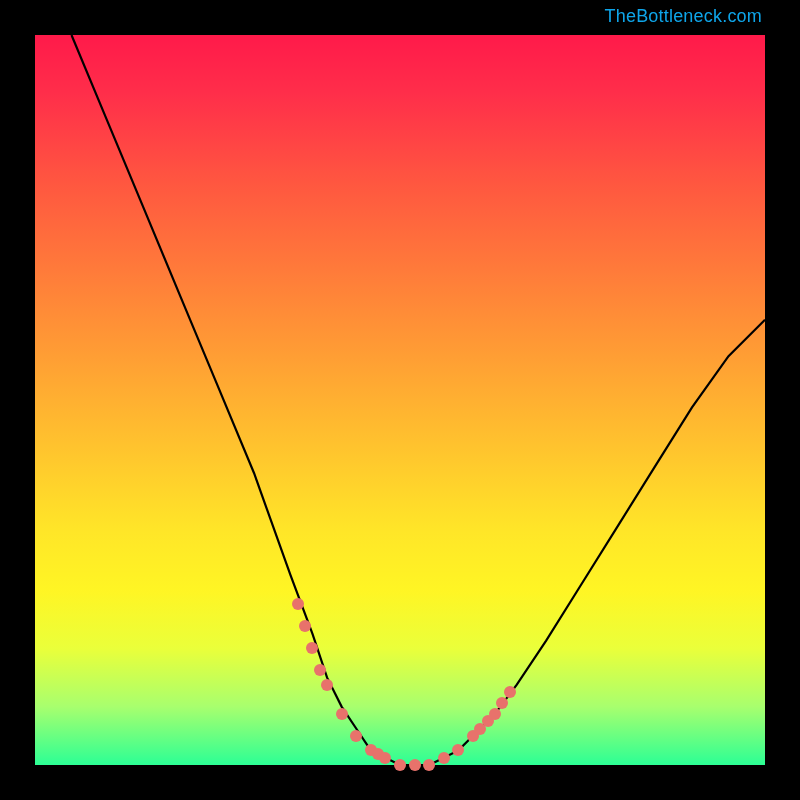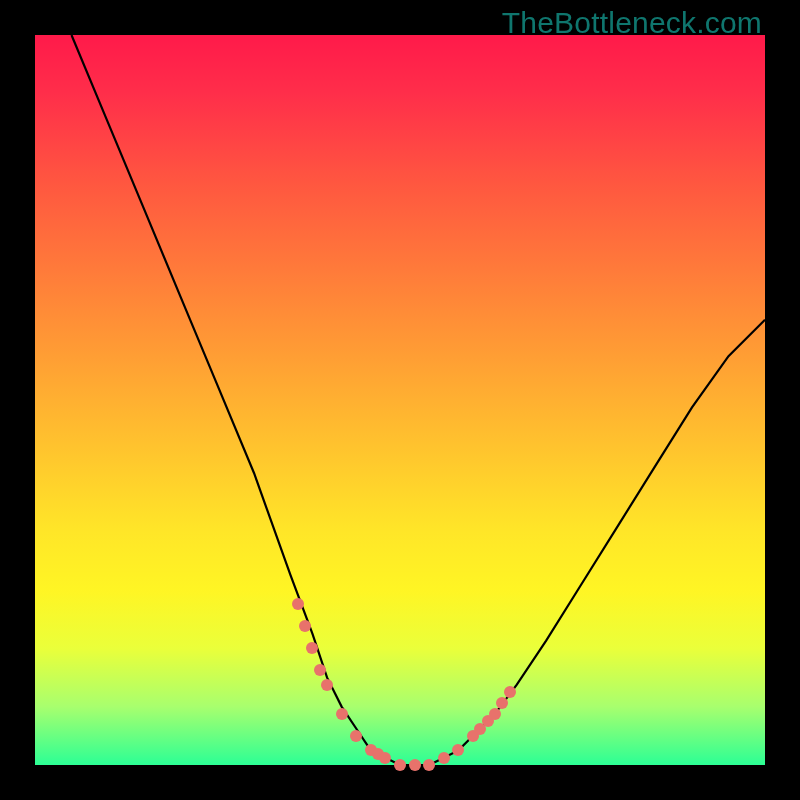--- a/index.html
+++ b/index.html
@@ -28,22 +28,22 @@
       #fff524 76%,
       #eaff3a 84%,
       #a8ff6e 92%,
       #2cff95 100%
     );
   }
   .watermark {
     position: absolute;
     top: 6px;
     right: 38px;
-    color: #0f766e;
-    font-size: 30px;
+    color: #0ea5e9;
+    font-size: 18px;
     font-weight: 500;
     letter-spacing: 0.2px;
     margin-left: 40px;
   }
   .curve {
     position: absolute;
     left: 0; top: 0;
     width: 730px;
     height: 730px;
     pointer-events: none;

